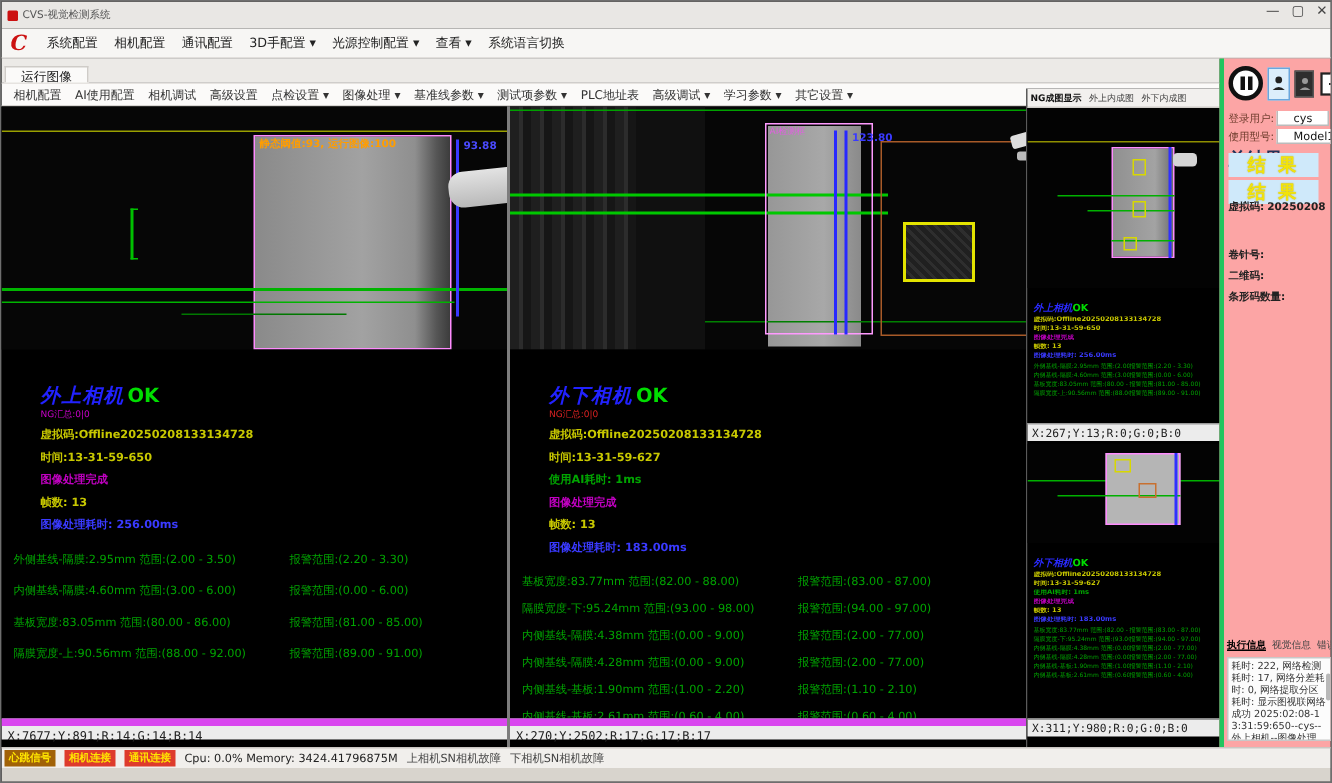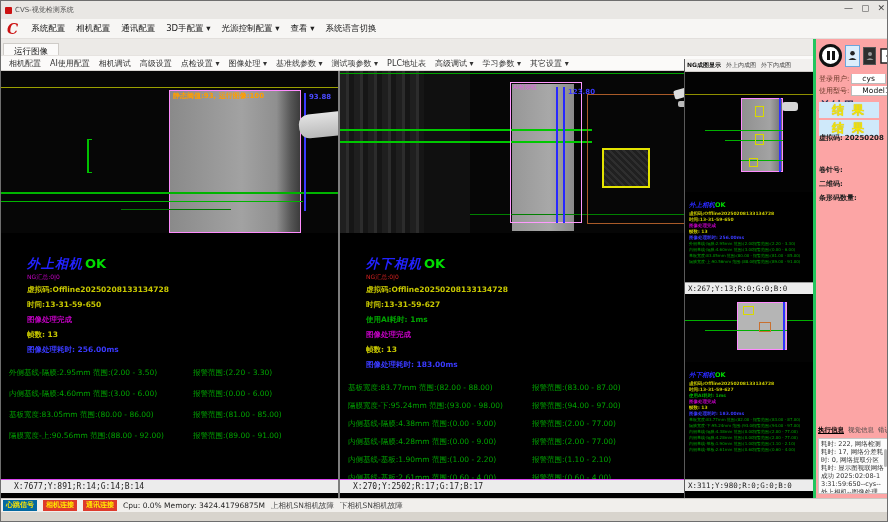--- a/index.html
+++ b/index.html
@@ -73,21 +73,21 @@
   .t-sub { font-size:6px; margin-left:26px; line-height:7px; }
   .sub-mag { color:#cc00cc; } .sub-red { color:#dd2222; }
   .tline { font-size:7.5px; font-weight:bold; margin:5px 0 0 26px; white-space:nowrap; }
   .t-yel { color:#c8c800; } .t-mag { color:#c000c0; } .t-blu { color:#3a3aff; } .t-grn { color:#00a400; }
   .rows { margin:13px 0 0 8px; font-size:7.5px; color:#00a400; }
   .row { display:flex; white-space:nowrap; }
   .rows-left .row { margin-bottom:11px; }
   .rows-center .row { margin-bottom:8px; }
   .row .m { width:184px; overflow:hidden; }
 
-  .coordbar { position:absolute; left:0; top:408px; width:100%; height:14px; background:#ececec; border-top:1px solid #d946ef; font-family:"DejaVu Sans Mono", monospace; font-size:8px; color:#222; line-height:13px; padding-left:13px; }
+  .coordbar { position:absolute; left:0; top:408px; width:100%; height:14px; background:#ececec; border-top:5px solid #d946ef; font-family:"DejaVu Sans Mono", monospace; font-size:8px; color:#222; line-height:13px; padding-left:4px; }
 
   
   .thumbs { position:absolute; left:684px; top:58px; width:128px; height:439px; background:#000; }
   .thumbtabs { position:absolute; top:0; left:0; width:128px; height:13px; background:#f2f0ee; border-bottom:1px solid #cfccc8; display:flex; gap:5px; align-items:center; padding-left:2px; }
   .thumbtabs .ttab { font-size:6px; color:#444; white-space:nowrap; }
   .thumbtabs .active { font-weight:bold; color:#111; }
   .th-img { position:absolute; left:0; width:128px; background:#030303; overflow:hidden; }
   .th1-img { top:13px; height:120px; }
   .th2-img { top:237px; height:66px; }
   .t-yline { top:22px; left:0; width:128px; height:1px; background:#8f8f00; }
@@ -135,21 +135,21 @@
   .sb-plain { position:absolute; left:3px; font-size:7px; color:#222; font-weight:bold; white-space:nowrap; }
   .sb-infotabs { position:absolute; left:2px; top:387px; display:flex; gap:4px; }
   .sb-infotabs .itab { font-size:6.5px; color:#444; white-space:nowrap; }
   .sb-infotabs .active { font-weight:bold; color:#000; text-decoration:underline; }
   .sb-log { position:absolute; left:2px; top:399px; width:71px; height:56px; background:#fcfcfc; border:1px solid #c8c8c8; font-size:6.5px; line-height:8px; color:#333; padding:1px 4px 1px 2px; overflow:hidden; word-break:break-all; }
   .log-scroll { position:absolute; right:2px; top:410px; width:3px; height:18px; background:#b8b8b8; border-radius:2px; }
 
   
   .statusbar { position:absolute; left:0; top:497px; width:888px; height:14px; background:#f1efec; border-top:1px solid #cac7c3; display:flex; align-items:center; gap:6px; padding-left:2px; }
   .badge { height:11px; line-height:11px; padding:0 3px; font-size:7px; font-weight:bold; color:#ffe600; }
-  .bg-green { background:#0369a1; } .bg-red { background:#de3b2c; }
+  .bg-green { background:#a16207; } .bg-red { background:#de3b2c; }
   .sb-cpu { font-size:7.5px; color:#222; }
   .sb-err { font-size:7.5px; color:#444; }
   .bottomstrip { position:absolute; left:0; top:511px; width:888px; height:11px; background:#d8d4cd; }
 </style>
 </head>
 <body>
 
 <div id="app">
 
   <div class="titlebar">

